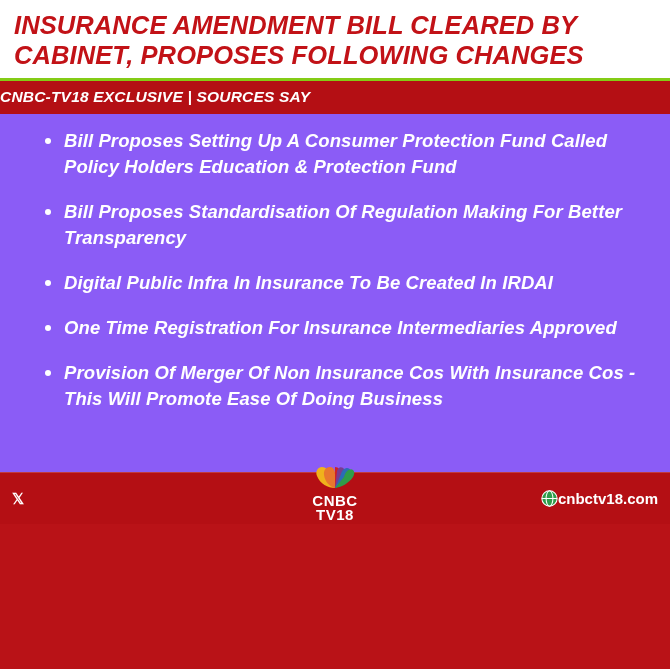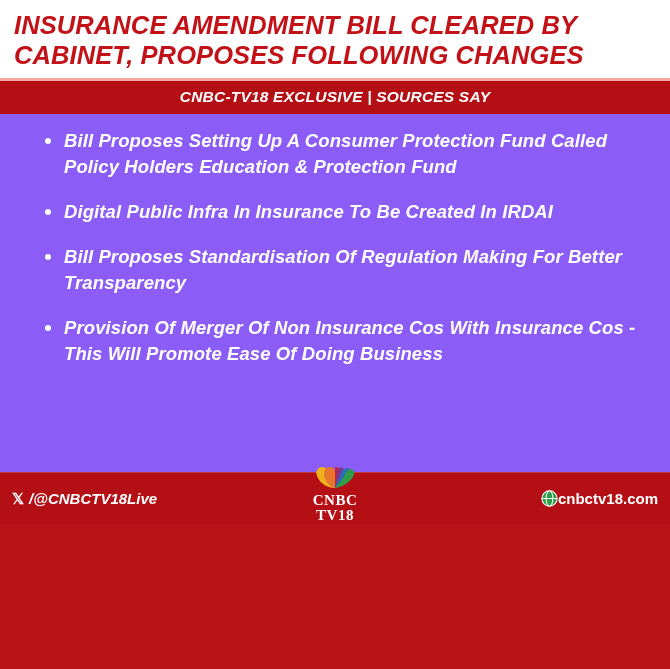--- a/index.html
+++ b/index.html
@@ -35,23 +35,22 @@
     font-weight: bold;
     font-style: italic;
     text-transform: uppercase;
     letter-spacing: 0.1px;
     margin: 0;
     text-align: left;
   }
   
   .subband {
     background: #b40f14;
-    border-top: 3px solid #fca5a5;
+    border-top: 3px solid #84cc16;
     padding: 7px 0 8px 0;
-    text-align: center;
   }
   .subband-text {
     color: #ffffff;
     font-size: 15.5px;
     font-weight: bold;
     font-style: italic;
     letter-spacing: 0.2px;
     text-transform: uppercase;
   }
   
@@ -124,21 +123,20 @@
   }
   .globe-icon svg { display: block; }
   
   .logo-center {
     position: absolute;
     left: 50%;
     transform: translateX(-50%);
     bottom: 2px;
     text-align: center;
     width: 120px;
-    font-family: Liberation Serif, serif;
   }
   .peacock {
     display: block;
     margin: 0 auto 1px auto;
   }
   .logo-text1 {
     color: #ffffff;
     font-size: 15px;
     font-weight: bold;
     letter-spacing: 0.5px;
@@ -163,31 +161,31 @@
     <h1 class="headline">Insurance Amendment Bill Cleared By Cabinet, Proposes Following Changes</h1>
   </div>
 
   <div class="subband">
     <span class="subband-text">CNBC-TV18 EXCLUSIVE | SOURCES SAY</span>
   </div>
 
   <div class="body">
     <ul class="bullets">
       <li>Bill Proposes Setting Up A Consumer Protection Fund Called Policy Holders Education &amp; Protection Fund</li>
+      <li>Bill Proposes Standardisation Of Regulation Making For Better Transparency</li>
       <li>Digital Public Infra In Insurance To Be Created In IRDAI</li>
-      <li>Bill Proposes Standardisation Of Regulation Making For Better Transparency</li>
+      <li>One Time Registration For Insurance Intermediaries Approved</li>
       <li>Provision Of Merger Of Non Insurance Cos With Insurance Cos - This Will Promote Ease Of Doing Business</li>
     </ul>
   </div>
 
   <div class="footer">
 
     <div class="footer-left">
       <span class="x-logo">𝕏</span>
-      <span>/@CNBCTV18Live</span>
     </div>
 
     <div class="logo-center">
       <span class="peacock">
         <svg width="42" height="22" viewBox="0 0 42 22" xmlns="http://www.w3.org/2000/svg">
           <path d="M21 22 C14 22 6 18 3 10 C1 5 4 1 8 1 C12 1 14 4 15 8 L17 15 Z" fill="#f0b21c"></path>
           <path d="M21 22 C16 21 11 16 10 9 C9.4 4 12 1 16 1 C19.5 1 21 4 21 8 Z" fill="#e8772e"></path>
           <path d="M21 22 C21 16 21 8 21 1 C24.5 1 27 4 26.5 9 C26 15 24 20 21 22 Z" fill="#cf2027"></path>
           <path d="M21 22 C24 19 28 14 30 9 C31.6 4.5 30 1 26.5 1.2 C24.5 1.4 23 3.5 22.8 7 Z" fill="#7a3b90"></path>
           <path d="M21 22 C26 20 32 16 35.5 10 C38 5.6 36.4 1.6 32.6 2 C29.6 2.3 27.6 5 26.6 9 Z" fill="#2b6cb7"></path>

